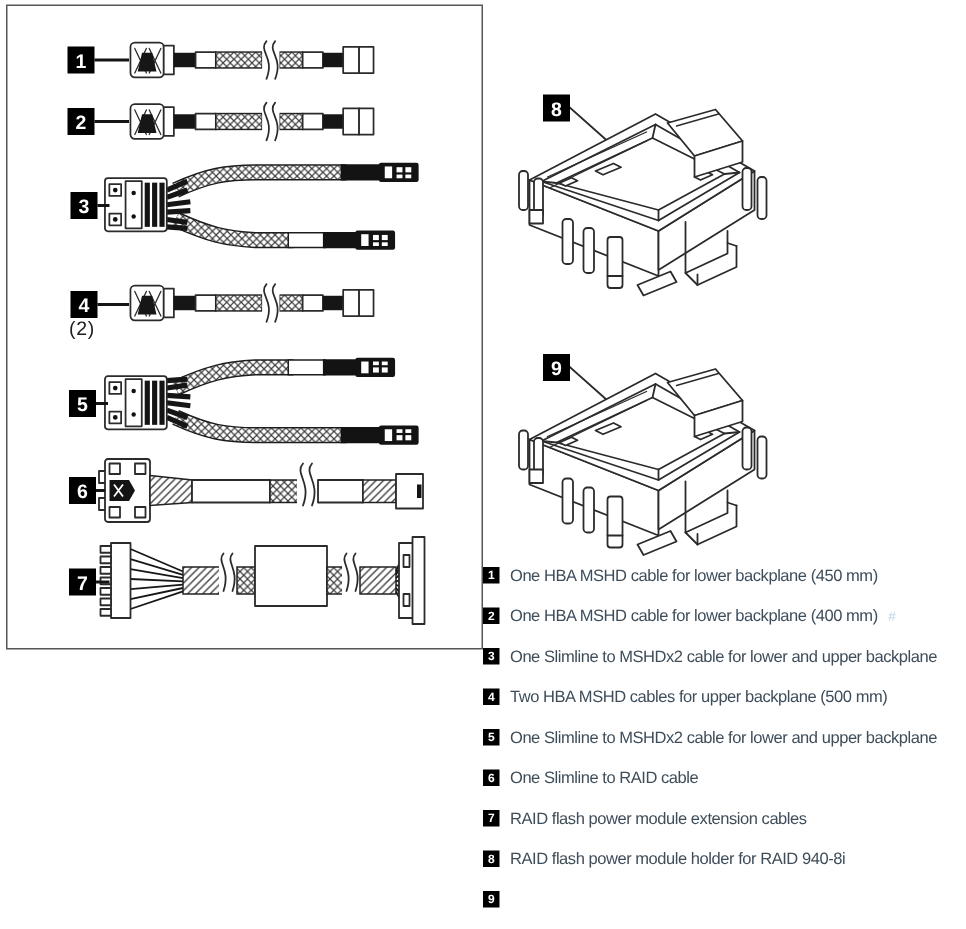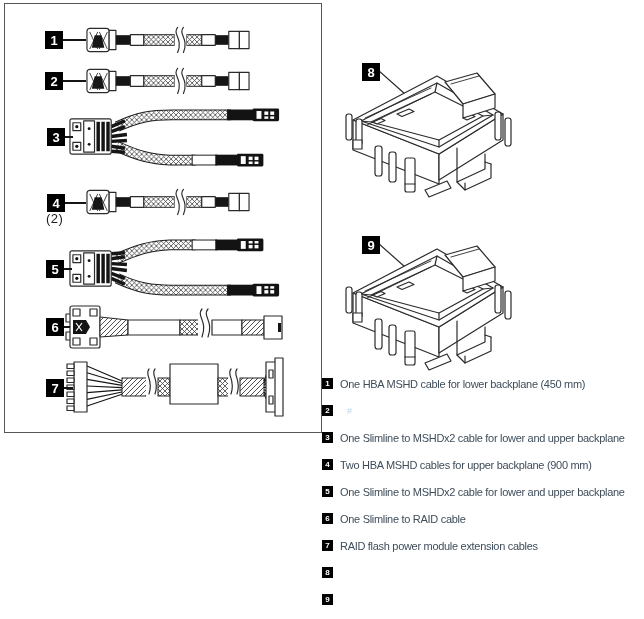--- a/index.html
+++ b/index.html
@@ -223,43 +223,45 @@
       <use href="#holder"></use>
     </svg>
 
   <div class="legend">
     <div class="legend-row">
       <span class="legend-num">1</span>
       <span class="legend-text">One HBA MSHD cable for lower backplane (450 mm)</span>
     </div>
     <div class="legend-row">
       <span class="legend-num">2</span>
+      <span class="legend-text">One HBA MSHD cable for lower backplane (400 mm)</span>
       <span class="anchor-mark">#</span>
     </div>
     <div class="legend-row">
       <span class="legend-num">3</span>
       <span class="legend-text">One Slimline to MSHDx2 cable for lower and upper backplane</span>
     </div>
     <div class="legend-row">
       <span class="legend-num">4</span>
-      <span class="legend-text">Two HBA MSHD cables for upper backplane (900 mm)</span>
+      <span class="legend-text">Two HBA MSHD cables for upper backplane (500 mm)</span>
     </div>
     <div class="legend-row">
       <span class="legend-num">5</span>
       <span class="legend-text">One Slimline to MSHDx2 cable for lower and upper backplane</span>
     </div>
     <div class="legend-row">
       <span class="legend-num">6</span>
       <span class="legend-text">One Slimline to RAID cable</span>
     </div>
     <div class="legend-row">
       <span class="legend-num">7</span>
       <span class="legend-text">RAID flash power module extension cables</span>
     </div>
     <div class="legend-row">
       <span class="legend-num">8</span>
+      <span class="legend-text">RAID flash power module holder for RAID 940-8i</span>
     </div>
     <div class="legend-row">
       <span class="legend-num">9</span>
     </div>
   </div>
 
 </div>
 
 </body></html>

